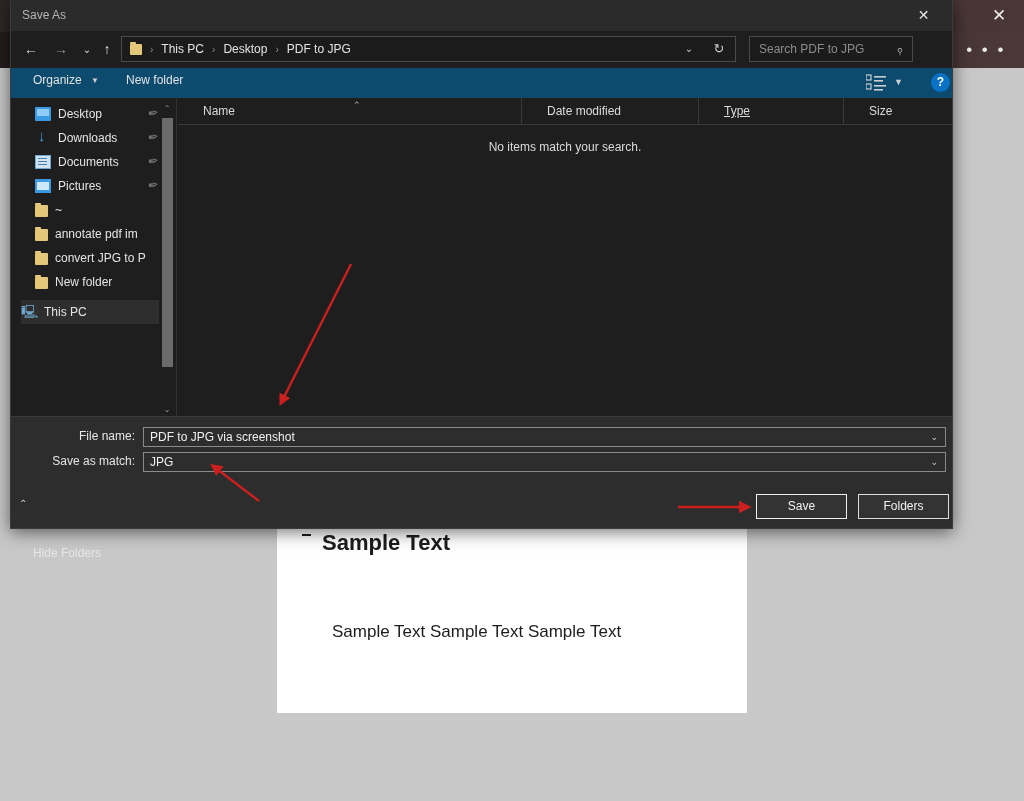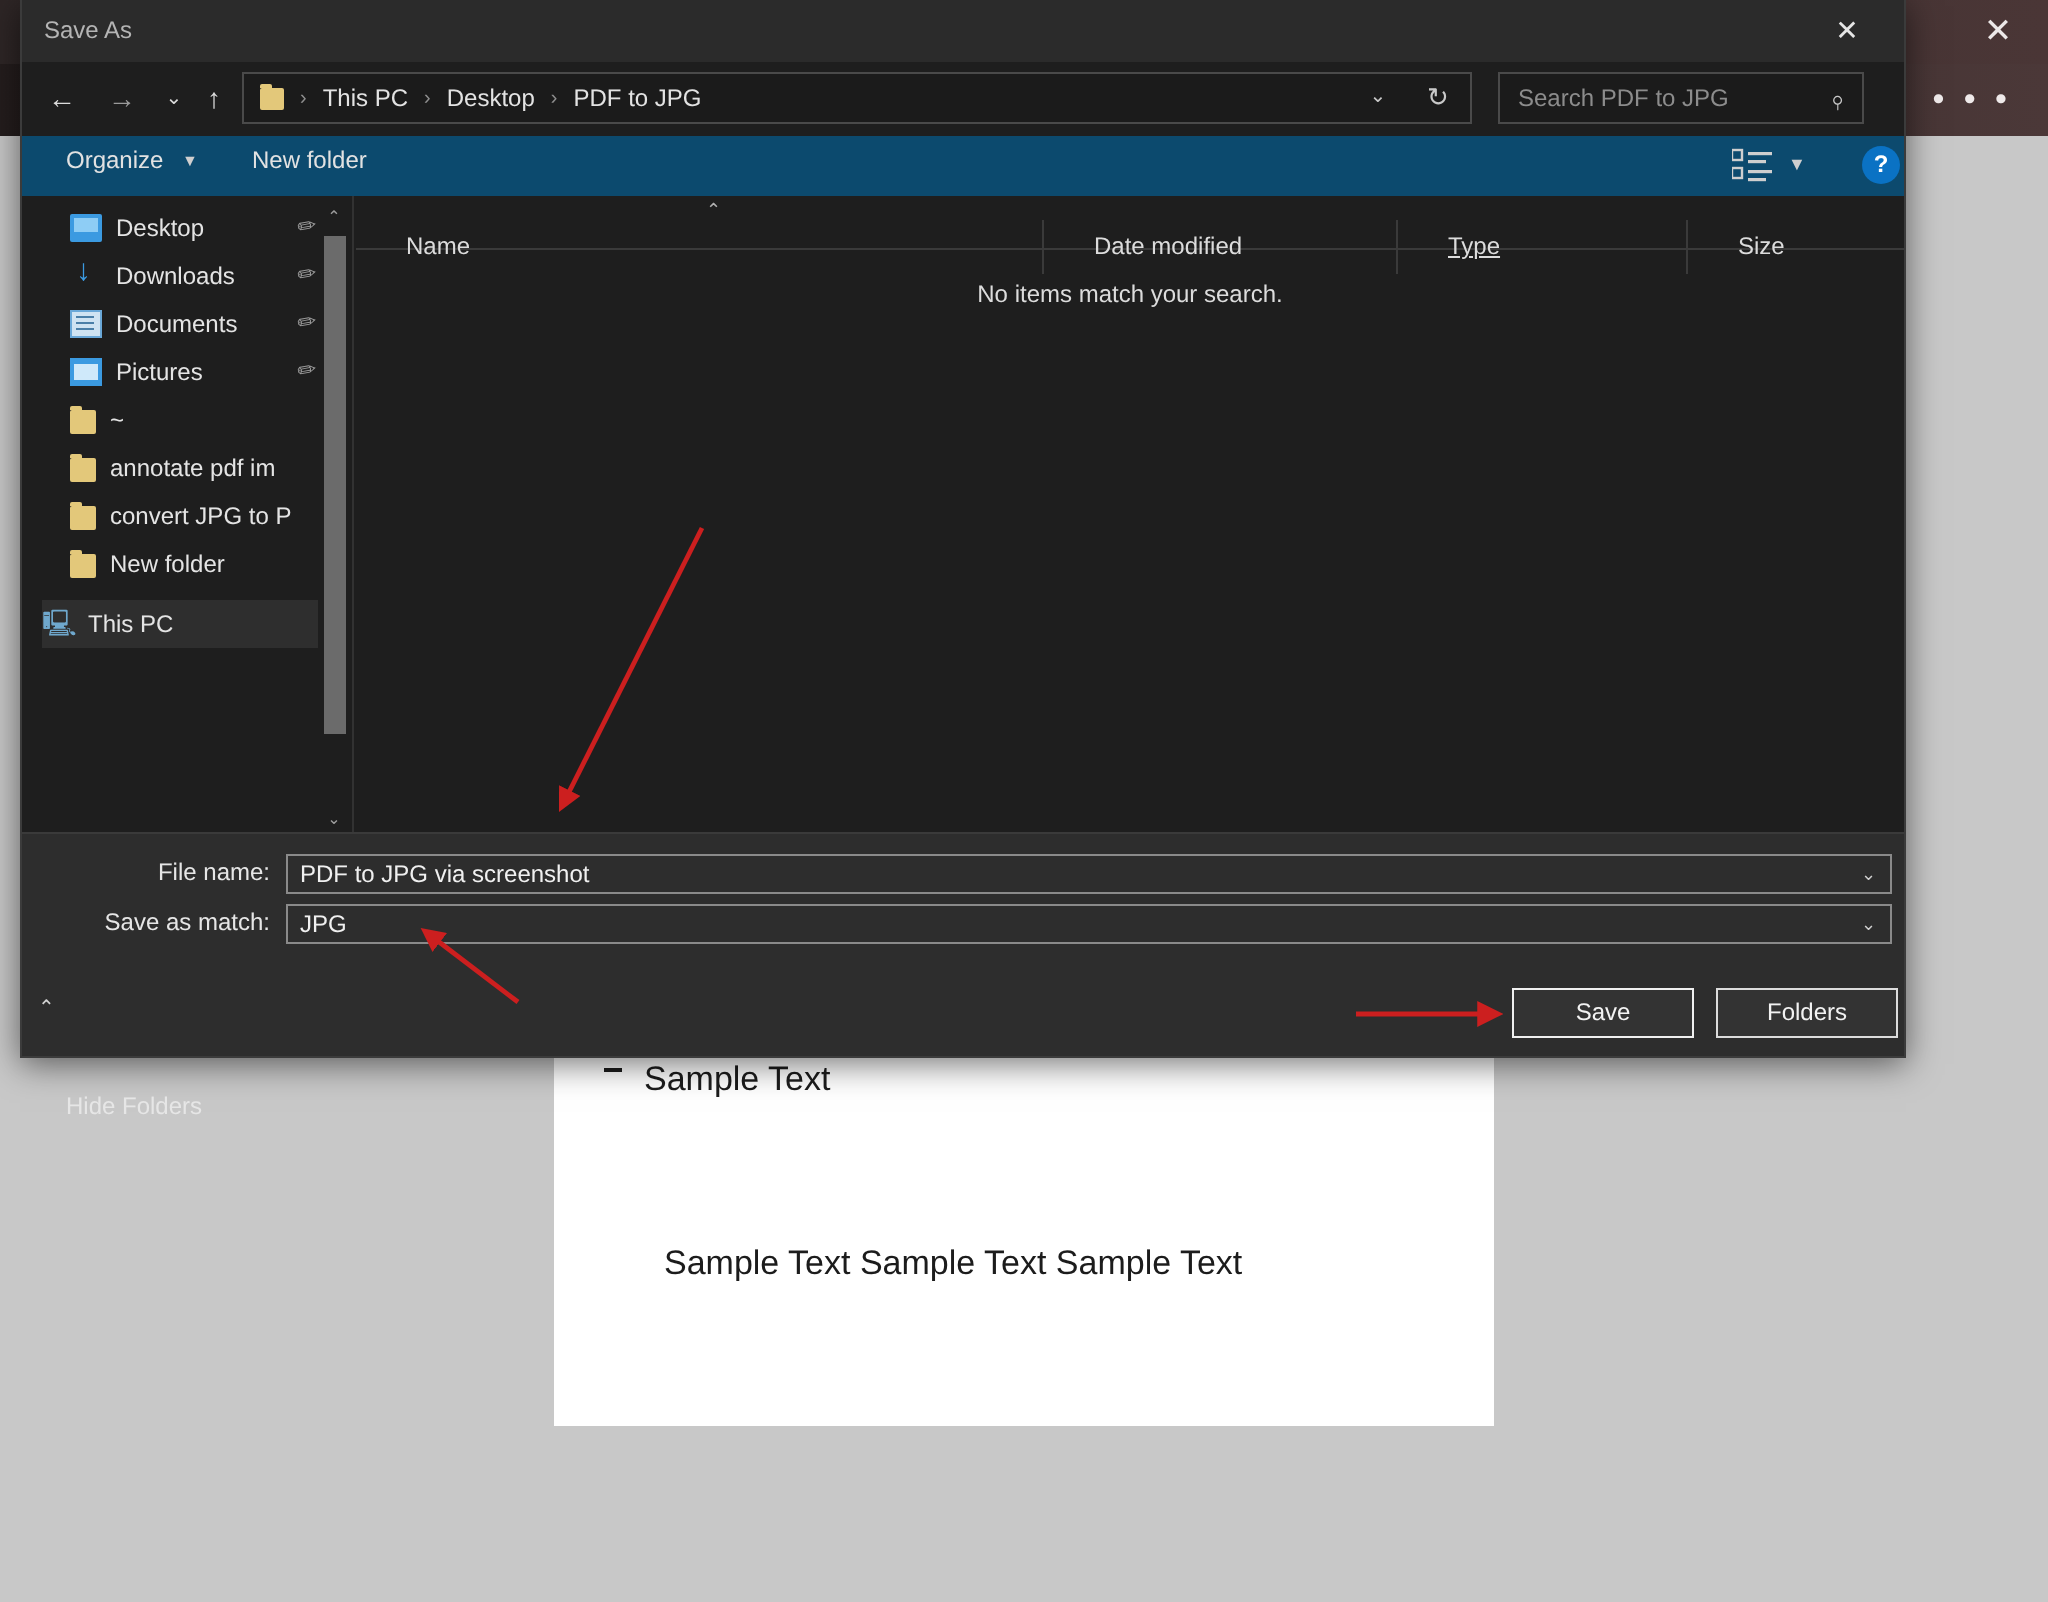--- a/index.html
+++ b/index.html
@@ -37,21 +37,21 @@
     position: absolute; left: 0; top: 68px; width: 1024px; height: 733px;
     background: #c8c8c8;
   }
   #doc-sheet {
     position: absolute; left: 277px; top: 458px;
     width: 470px; height: 187px;
     background: #ffffff;
   }
   #doc-line-clip {
     position: absolute; left: 45px; top: 4px;
-    font-size: 17px; color: #1c1c1c;
+    font-size: 22px; color: #1c1c1c; font-weight: bold;
   }
   #doc-bullet { position: absolute; left: 25px; top: 8px; width: 9px; height: 1.5px; background: #1c1c1c; }
   #doc-line-main {
     position: absolute; left: 55px; top: 96px;
     font-size: 17px; color: #1c1c1c; white-space: nowrap;
   }
 
   
   #dialog {
     position: absolute; left: 10px; top: 0; width: 943px; height: 529px;
@@ -101,21 +101,21 @@
   .crumb-sep { font-size: 10px; color: #8e8e8e; margin-left: 8px; }
   #addr-dropdown {
     position: absolute; left: 665px; top: 5px; width: 26px; height: 26px;
     color: #c9c9c9; font-size: 10px; line-height: 26px; text-align: center;
   }
   #addr-refresh {
     position: absolute; left: 695px; top: 5px; width: 26px; height: 26px;
     color: #c9c9c9; font-size: 13px; line-height: 26px; text-align: center;
   }
   #searchbox {
-    position: absolute; left: 738px; top: 5px; width: 183px; height: 26px;
+    position: absolute; left: 738px; top: 5px; width: 164px; height: 26px;
     background: #1b1b1b; border: 1px solid #4a4a4a;
     display: flex; align-items: center;
   }
   #search-placeholder { margin-left: 9px; font-size: 12px; color: #8c8c8c; }
   #search-icon {
     position: absolute; right: 9px; top: 5px;
     font-size: 13px; color: #c8c8c8; transform: rotate(-45deg);
   }
 
   
@@ -221,21 +221,21 @@
   #sb-sep { position: absolute; left: 165px; top: 0; width: 1px; height: 318px; background: #323232; }
 
   #listpane {
     position: absolute; left: 167px; top: 0; width: 774px; height: 318px;
     background: #1e1e1e;
   }
   #col-header {
     position: relative; height: 27px; border-bottom: 1px solid #3a3a3a;
   }
   .col {
-    position: absolute; top: 12px; height: 27px;
+    position: absolute; top: 0; height: 27px;
     font-size: 12px; color: #dcdcdc; line-height: 27px;
     padding-left: 25px; border-left: 1px solid #3a3a3a;
   }
   .col:first-child { border-left: none; }
   #col-name { left: 0; width: 343px; }
   #col-date { left: 343px; width: 177px; }
   #col-type { left: 520px; width: 145px; text-decoration: underline; }
   #col-size { left: 665px; width: 105px; }
   #sort-caret {
     position: absolute; left: 175px; top: 2px;

